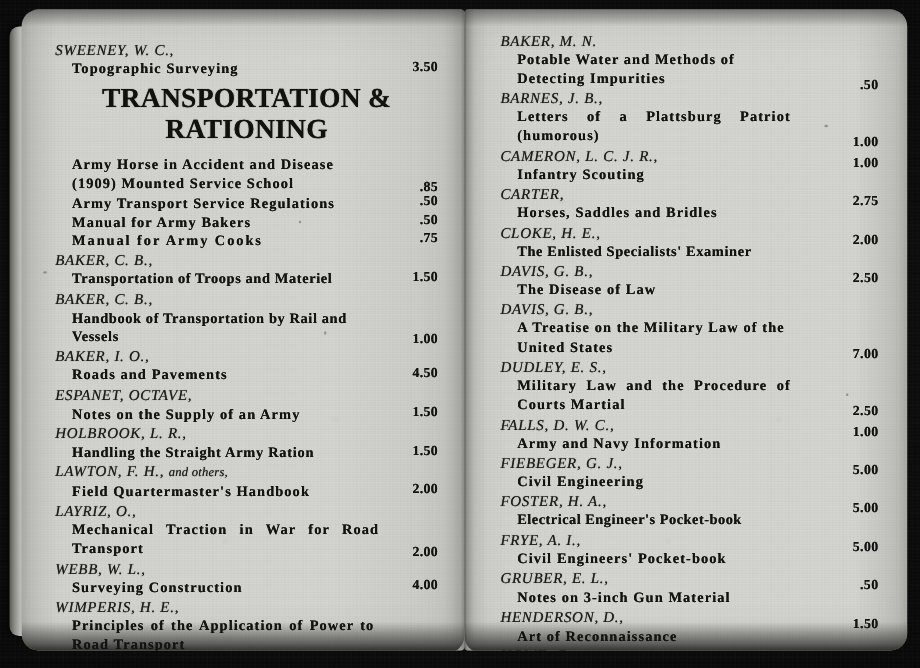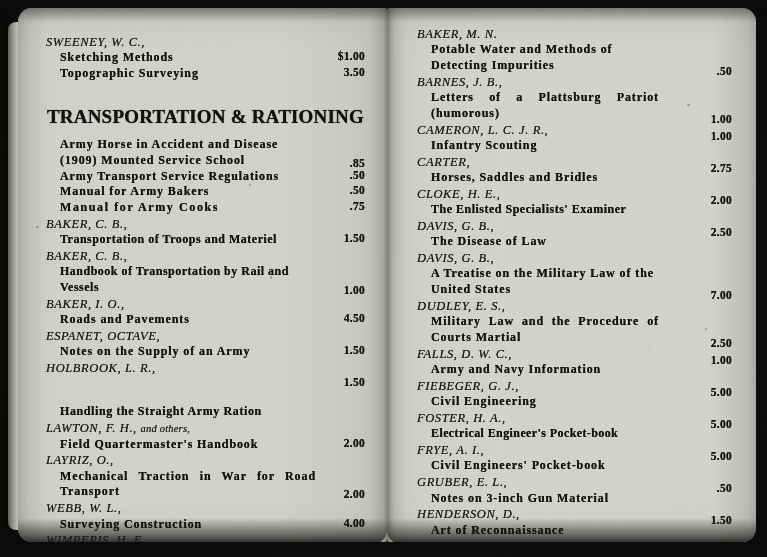--- a/index.html
+++ b/index.html
@@ -138,21 +138,21 @@
   .page-right .price{align-self:flex-end;position:relative;top:3px;}
 
   .section-head{
     text-align:center;
     font-weight:bold;
     color:#111110;
     font-family:"Liberation Serif", serif;
     letter-spacing:.2px;
     text-shadow:0 0 .7px rgba(17,17,16,.9);
   }
-  .section-head.big{font-size:19px;margin:24px 0 9px;}
+  .section-head.big{font-size:23px;margin:3px 0 9px;}
   
   .speck{position:absolute;background:rgba(70,70,64,.45);border-radius:50%;pointer-events:none;}
 </style>
 </head>
 <body>
 
 <div class="scan">
   <div class="scan-noise"></div>
 
   <div class="book">
@@ -163,24 +163,20 @@
       <div class="top-shadow"></div>
       <div class="bottom-shadow"></div>
       <div class="speck" style="left:18px;top:218px;width:3px;height:2px;"></div>
       <div class="speck" style="left:252px;top:268px;width:2px;height:3px;"></div>
       <div class="speck" style="left:231px;top:176px;width:2px;height:2px;"></div>
 
       <div class="col">
 
         <div class="entry">
           <div class="author">SWEENEY, W. C.,</div>
-          <div class="title-row">
-            <div class="t">Sketching Methods</div>
-            <div class="price">$1.00</div>
-          </div>
         </div>
         <div class="entry">
           <div class="title-row">
             <div class="t">Topographic Surveying</div>
             <div class="price">3.50</div>
           </div>
         </div>
 
         <div class="section-head big">TRANSPORTATION &amp; RATIONING</div>
 
@@ -237,21 +233,21 @@
           <div class="author">ESPANET, OCTAVE,</div>
           <div class="title-row">
             <div class="t">Notes on the Supply of an Army</div>
             <div class="price">1.50</div>
           </div>
         </div>
 
         <div class="entry">
           <div class="author">HOLBROOK, L. R.,</div>
           <div class="title-row">
-            <div class="t" style="max-width:262px;letter-spacing:.6px;margin-top:28px;">Handling the Straight Army Ration</div>
+            <div class="t" style="max-width:262px;letter-spacing:.6px;">Handling the Straight Army Ration</div>
             <div class="price">1.50</div>
           </div>
         </div>
 
         <div class="entry">
           <div class="author"><span>LAWTON, F. H.,</span> <span class="small">and others,</span></div>
           <div class="title-row">
             <div class="t">Field Quartermaster's Handbook</div>
             <div class="price">2.00</div>
           </div>

